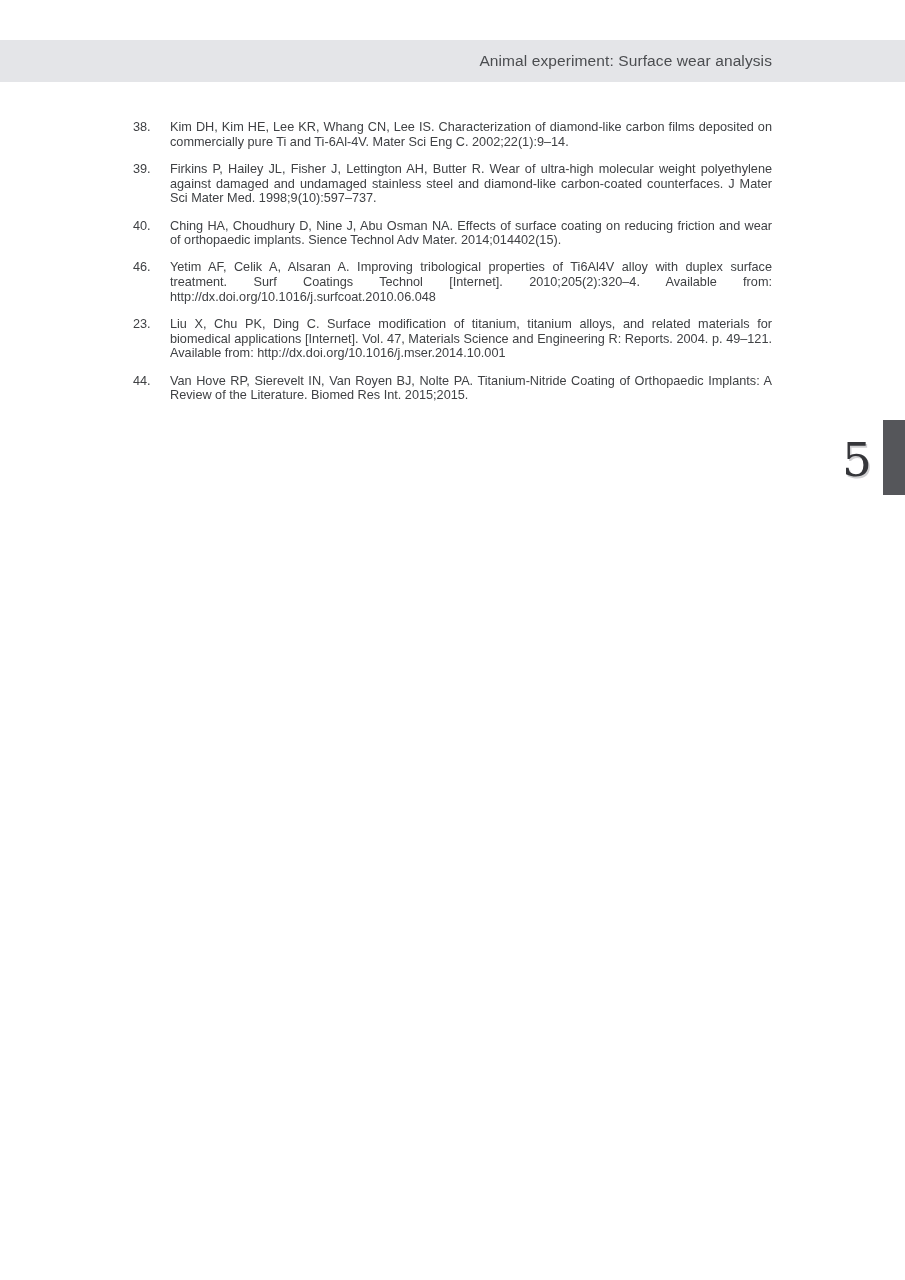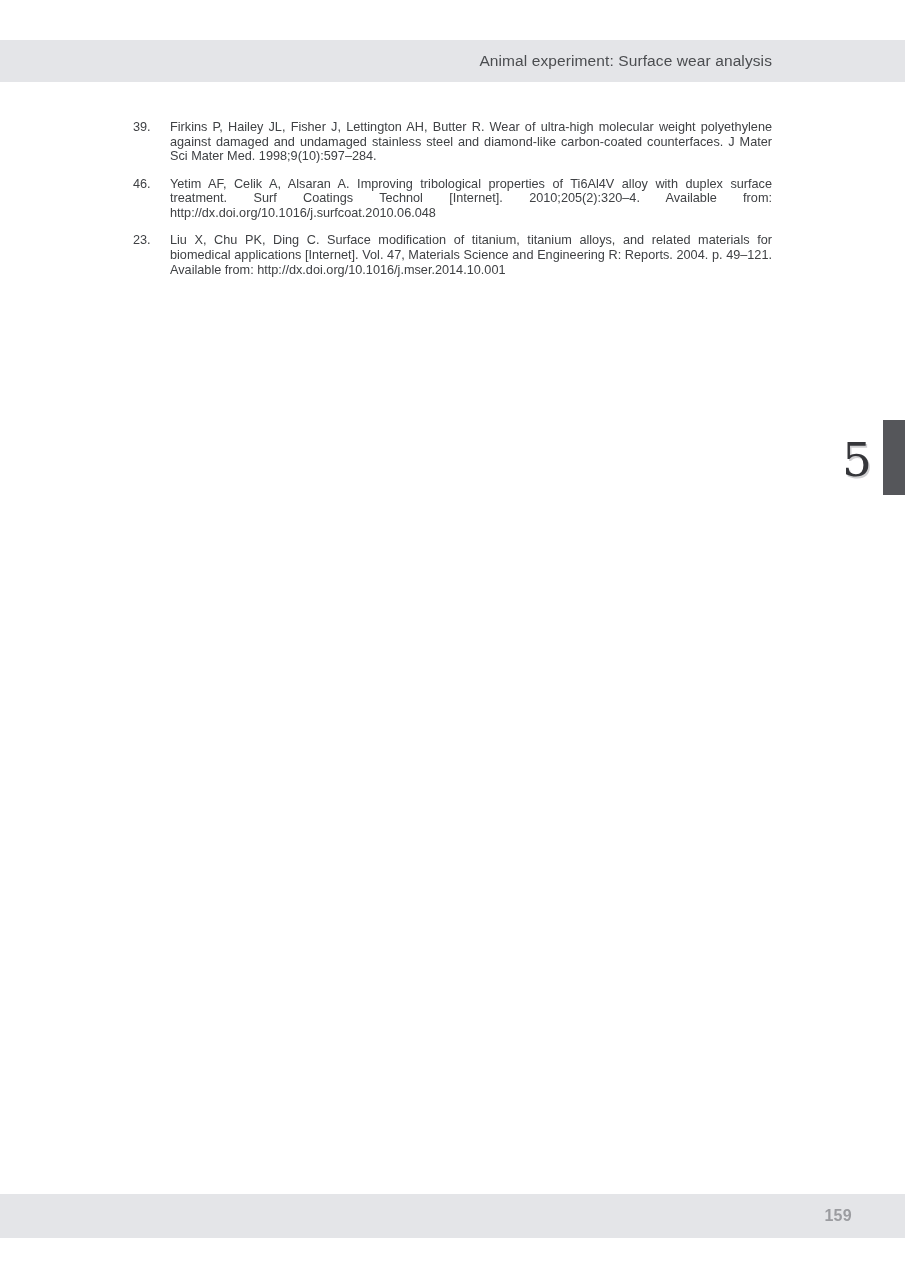--- a/index.html
+++ b/index.html
@@ -74,38 +74,44 @@
 </head>
 <body>
 
 <div class="page">
 
   <div class="header-band">
     <span class="running-title">Animal experiment: Surface wear analysis</span>
   </div>
 
   <ol class="refs" id="refs">
+  <li class="ref">
+    <span class="ref-num">38.</span><span class="ref-text">Kim DH, Kim HE, Lee KR, Whang CN, Lee IS. Characterization of diamond-like carbon films deposited on commercially pure Ti and Ti-6Al-4V. Mater Sci Eng C. 2002;22(1):9–14.</span>
+  </li>
 
   <li class="ref">
-    <span class="ref-num">39.</span><span class="ref-text">Firkins P, Hailey JL, Fisher J, Lettington AH, Butter R. Wear of ultra-high molecular weight polyethylene against damaged and undamaged stainless steel and diamond-like carbon-coated counterfaces. J Mater Sci Mater Med. 1998;9(10):597–284.</span>
+    <span class="ref-num">39.</span><span class="ref-text">Firkins P, Hailey JL, Fisher J, Lettington AH, Butter R. Wear of ultra-high molecular weight polyethylene against damaged and undamaged stainless steel and diamond-like carbon-coated counterfaces. J Mater Sci Mater Med. 1998;9(10):597–737.</span>
   </li>
 
+  <li class="ref">
+    <span class="ref-num">40.</span><span class="ref-text">Ching HA, Choudhury D, Nine J, Abu Osman NA. Effects of surface coating on reducing friction and wear of orthopaedic implants. Sience Technol Adv Mater. 2014;014402(15).</span>
+  </li>
 
   <li class="ref">
     <span class="ref-num">46.</span><span class="ref-text">Yetim AF, Celik A, Alsaran A. Improving tribological properties of Ti6Al4V alloy with duplex surface treatment. Surf Coatings Technol [Internet]. 2010;205(2):320–4. Available from: http://dx.doi.org/10.1016/j.surfcoat.2010.06.048</span>
   </li>
 
   <li class="ref">
     <span class="ref-num">23.</span><span class="ref-text">Liu X, Chu PK, Ding C. Surface modification of titanium, titanium alloys, and related materials for biomedical applications [Internet]. Vol. 47, Materials Science and Engineering R: Reports. 2004. p. 49–121. Available from: http://dx.doi.org/10.1016/j.mser.2014.10.001</span>
   </li>
 
 
+  <li class="ref">
+    <span class="ref-num">44.</span><span class="ref-text">Van Hove RP, Sierevelt IN, Van Royen BJ, Nolte PA. Titanium-Nitride Coating of Orthopaedic Implants: A Review of the Literature. Biomed Res Int. 2015;2015.</span>
+  </li>
 
 </ol>
 
   <div class="chapter-number">5</div>
   <div class="chapter-tab"></div>
 
-  <div class="footer-band">
-    <span class="page-number">159</span>
-  </div>
 
 </div>
 
 </body></html>

